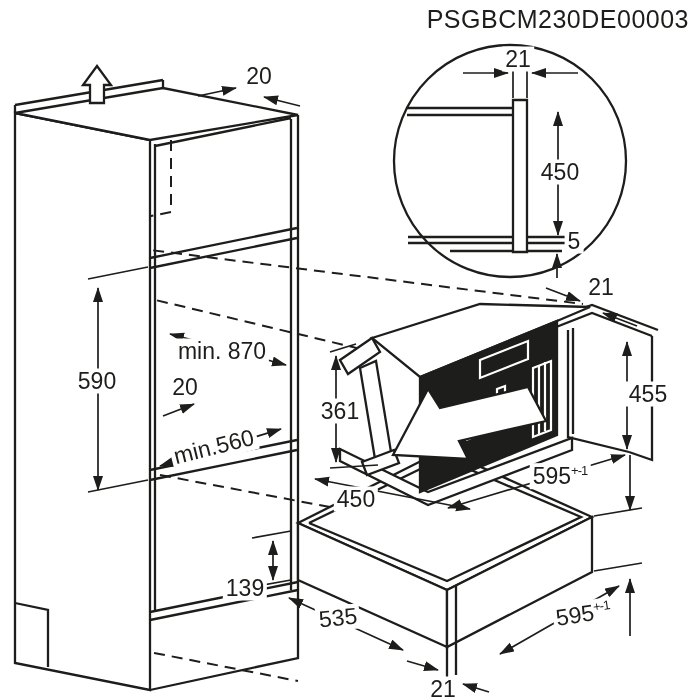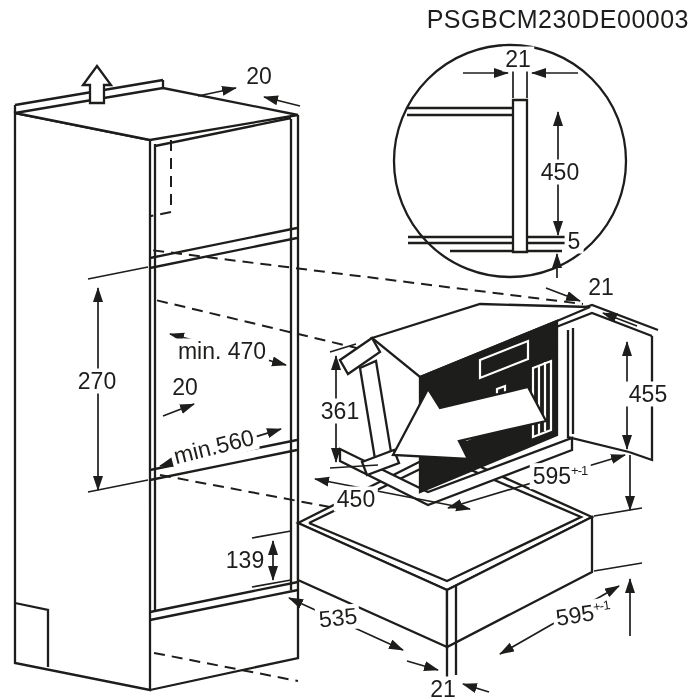--- a/index.html
+++ b/index.html
@@ -153,28 +153,28 @@
 <div class="lbl" id="title">PSGBCM230DE00003</div>
 
 <div class="lbl" style="left:259px;top:76px">20</div>
 
 <div class="lbl" style="left:518px;top:59px">21</div>
 <div class="lbl" style="left:560px;top:172px">450</div>
 <div class="lbl" style="left:574px;top:241px">5</div>
 
 <div class="lbl" style="left:601px;top:287px">21</div>
 
-<div class="lbl" style="left:222px;top:351px">min. 470</div>
-<div class="lbl" style="left:97px;top:381px">270</div>
+<div class="lbl" style="left:222px;top:351px">min. 870</div>
+<div class="lbl" style="left:97px;top:381px">590</div>
 <div class="lbl" style="left:185px;top:387px">20</div>
 <div class="lbl rot-14" style="left:214px;top:447px">min.560</div>
 
 <div class="lbl" style="left:340px;top:411px">361</div>
 <div class="lbl" style="left:648px;top:394px">455</div>
 <div class="lbl" style="left:356px;top:499px">450</div>
 <div class="lbl" style="left:560px;top:476px"><span>595</span><sup>+-1</sup></div>
 
-<div class="lbl" style="left:245px;top:560px">139</div>
+<div class="lbl" style="left:245px;top:588px">139</div>
 <div class="lbl rot-6" style="left:338px;top:618px">535</div>
 <div class="lbl rot-9" style="left:583px;top:614px"><span>595</span><sup>+-1</sup></div>
 <div class="lbl" style="left:443px;top:689px">21</div>
 
 </div>
 
 </body></html>

